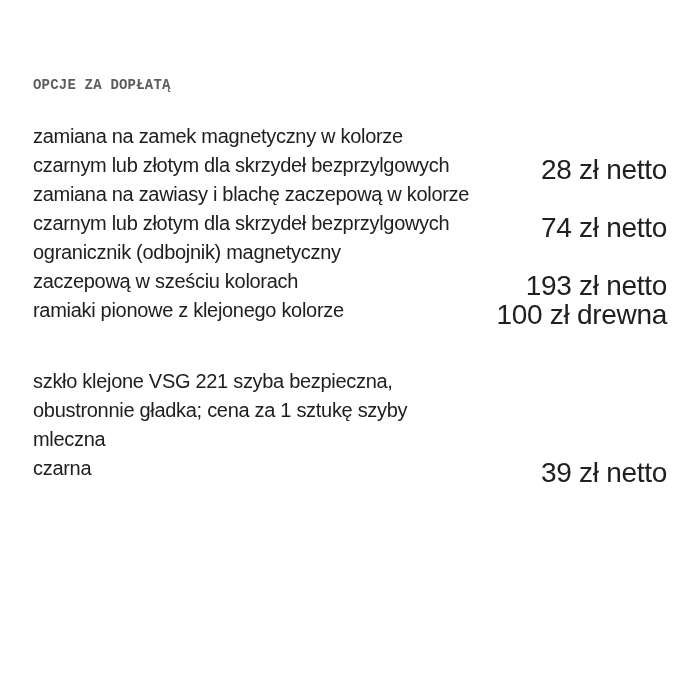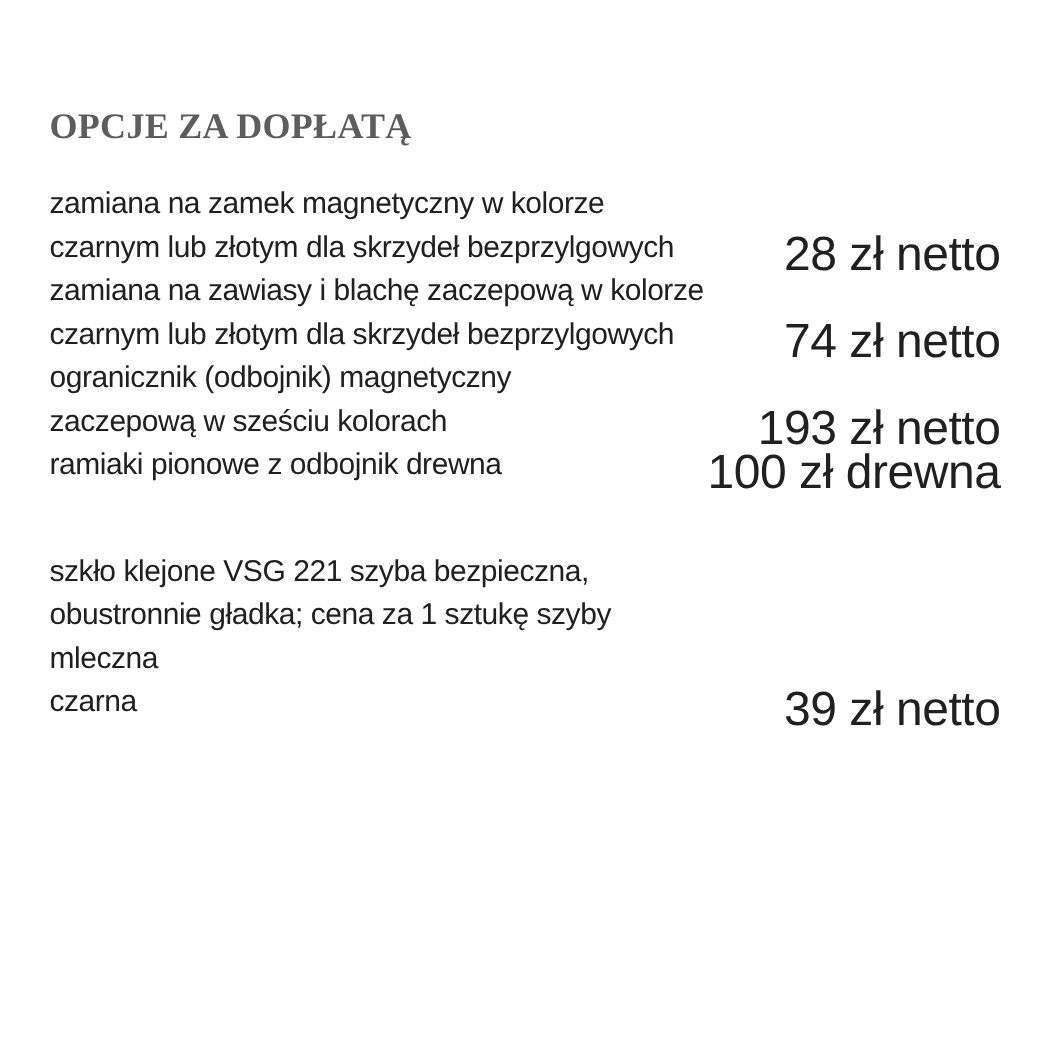--- a/index.html
+++ b/index.html
@@ -15,23 +15,23 @@
   }
   .page {
     box-sizing: border-box;
     width: 700px;
     height: 700px;
     padding: 72px 33px 0 33px;
     background: #ffffff;
   }
   .heading {
     margin: 0;
-    font-family: Liberation Serif, serif;
+    font-family: Liberation Mono, monospace;
     font-weight: bold;
-    font-size: 24px;
+    font-size: 14px;
     line-height: 26px;
     letter-spacing: 0.2px;
     color: #5d5d5f;
   }
   .sections {
     margin-top: 24px;
   }
   .section + .section {
     margin-top: 42px;
   }
@@ -45,21 +45,21 @@
     min-width: 0;
     font-size: 20px;
     line-height: 29px;
     letter-spacing: -0.3px;
     color: #202020;
     white-space: pre;
   }
   .price {
     flex: 0 0 auto;
     padding-left: 12px;
-    font-size: 32px;
+    font-size: 28px;
     line-height: 29px;
     letter-spacing: -0.3px;
     color: #202020;
     text-align: right;
     position: relative;
     top: 4px;
     white-space: pre;
   }
 </style>
 </head>
@@ -78,21 +78,21 @@
     <div class="desc">zamiana na zawiasy i blachę zaczepową w kolorze
 czarnym lub złotym dla skrzydeł bezprzylgowych</div>
     <div class="price">74 zł netto</div>
   </div>
         <div class="row">
     <div class="desc">ogranicznik (odbojnik) magnetyczny
 zaczepową w sześciu kolorach</div>
     <div class="price">193 zł netto</div>
   </div>
         <div class="row">
-    <div class="desc">ramiaki pionowe z odbojnik drewna</div>
+    <div class="desc">ramiaki pionowe z klejonego kolorze</div>
     <div class="price">100 zł drewna</div>
   </div>
       </section>
       <section class="section">
         <div class="row">
     <div class="desc">szkło klejone VSG 221 szyba bezpieczna,
 obustronnie gładka; cena za 1 sztukę szyby</div>
     <div class="price"></div>
   </div>
         <div class="row">

